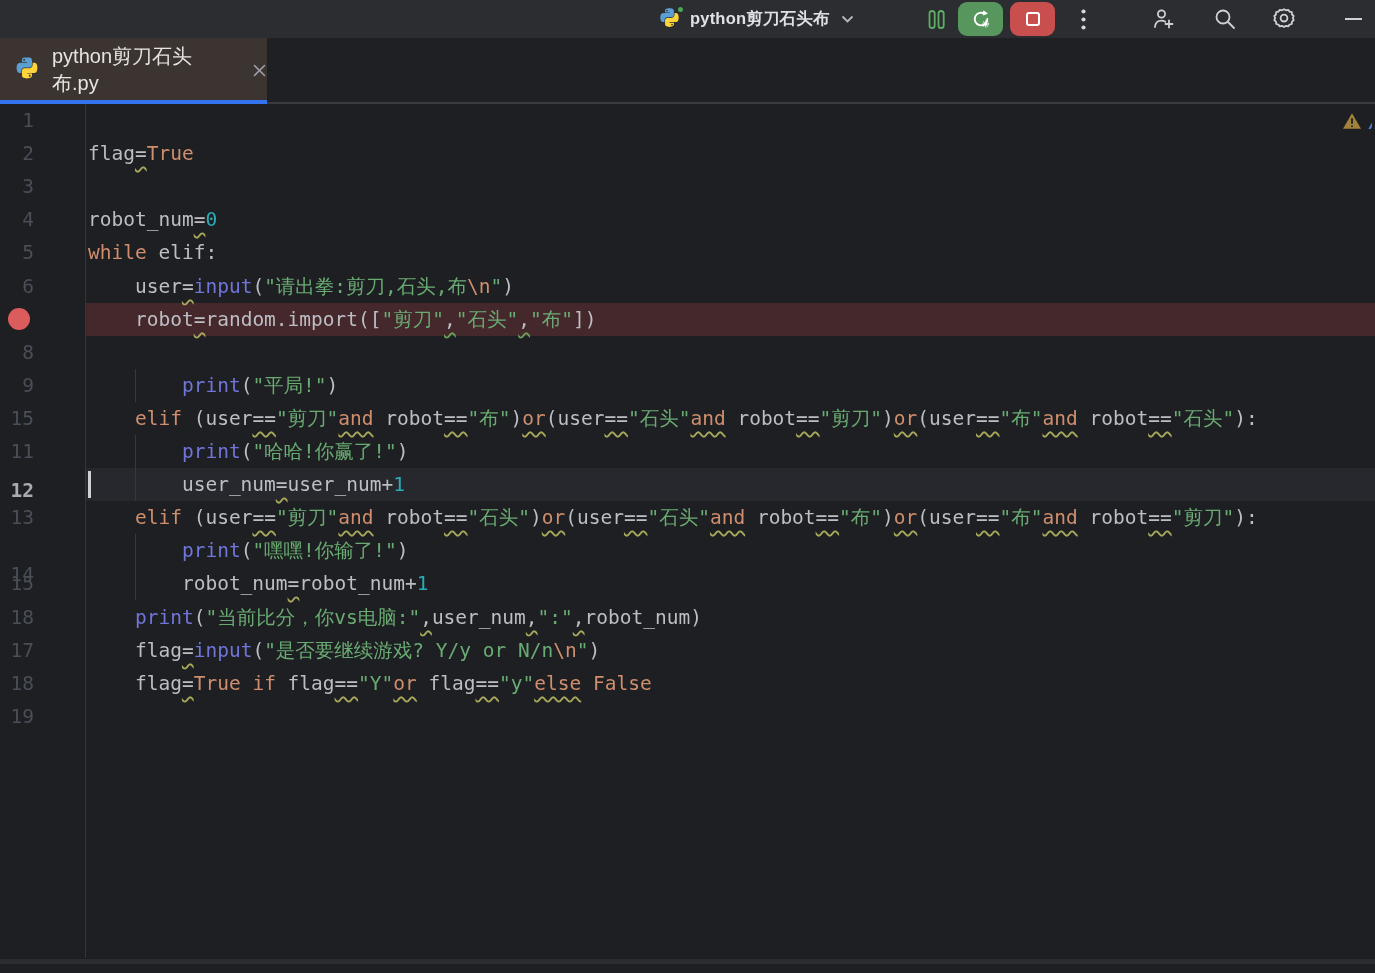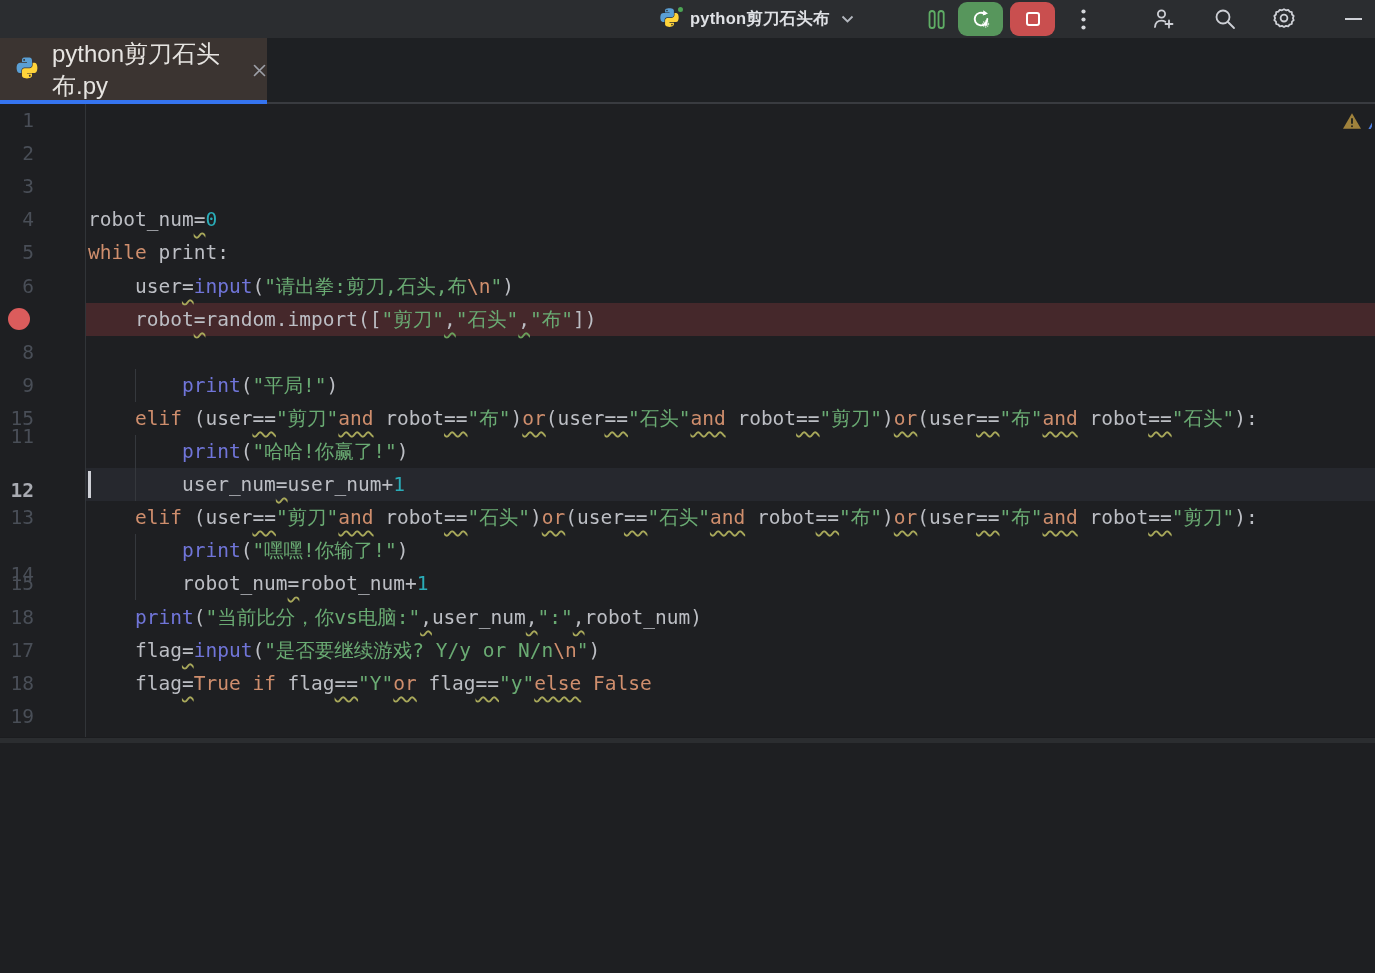--- a/index.html
+++ b/index.html
@@ -1,18 +1,18 @@
 <!DOCTYPE html>
 <html style="--titlebar-bg: #2B2D30; --editor-bg: #1E1F22; --tab-bg: #3B3431; --tab-accent: #3574F0; --kw: #CF8E6D; --str: #6AAB73; --num: #2AACB8; --blt: #7075D9; --fg: #BCBEC4; --lnum: #494E57; --bp-red: #DB5C5C; --bp-band: #45282B; --cur-band: #26282E; --sq-y: #A8A85A; --sq-g: #6A9F5B; --run-green: #57965C; --stop-red: #C94F4F;"><head>
 <meta charset="utf-8">
 <style>
   * { margin:0; padding:0; box-sizing:border-box; }
   html,body { width:1375px; height:973px; overflow:hidden; background:#1E1F22;
               font-family:"Liberation Sans", sans-serif; }
-  .app { position:relative; width:1375px; height:743px; background:var(--editor-bg,#1E1F22); }
+  .app { position:relative; width:1375px; height:964px; background:var(--editor-bg,#1E1F22); }
 
   
   .titlebar { position:absolute; top:0; left:0; width:100%; height:38px;
               background:var(--titlebar-bg,#2B2D30); }
   .run-widget { position:absolute; left:658px; top:0; height:38px; display:flex;
                 align-items:center; gap:9px; cursor:pointer; }
   .py-logo { position:relative; width:23px; height:23px; }
   .py-logo svg { width:23px; height:23px; display:block; }
   .run-dot { position:absolute; top:-3px; right:-4px; width:9px; height:9px; border-radius:50%;
              background:#4CA454; border:2px solid #2B2D30; }
@@ -26,21 +26,21 @@
   .btn-stop { background:var(--stop-red,#C94F4F); }
   .minimize-bar { width:17px; height:2px; background:#CED0D6; }
 
   
   .tabbar { position:absolute; top:38px; left:0; width:100%; height:66px;
             background:#1E2023; border-bottom:2px solid #393B40; }
   .tab { position:absolute; left:0; top:0; width:267px; height:64px;
          background:var(--tab-bg,#3B3431); display:flex; align-items:center; cursor:pointer; }
   .tab .py-logo { margin-left:14px; width:26px; height:26px; }
   .tab .py-logo svg { width:26px; height:26px; }
-  .tab-label { color:#E6E4E1; font-size:24px; margin-left:12px; }
+  .tab-label { color:#E6E4E1; font-size:20px; margin-left:12px; }
   .tab-close { margin-left:16px; display:flex; align-items:center; cursor:pointer; }
   .tab-underline { position:absolute; left:0; bottom:-2px; width:267px; height:4px;
                    background:var(--tab-accent,#3574F0); }
 
   
   .editor { position:absolute; top:104px; left:0; right:0; bottom:6px; overflow:hidden;
             font-family:"DejaVu Sans Mono","Liberation Mono",monospace; font-size:19.5px; }
   .band { position:absolute; left:85px; right:0; height:33.1px; }
   .band.bp { background:var(--bp-band,#45282B); }
   .band.cur { background:var(--cur-band,#26282E); }
@@ -191,35 +191,36 @@
         <rect x="9" y="13.2" width="2" height="2" rx="1" fill="#2A2A20"></rect>
       </svg>
       <span class="insp-cut">
         <svg width="14" height="15" viewBox="0 0 14 15">
             <path d="M2 13 8 2l4 11" fill="none" stroke="#548AF7" stroke-width="2"></path>
           </svg>
       </span>
     </div>
   <div class="gutter-num" style="top: 0px;">1</div>
       <div class="gutter-num" style="top: 33.1px;">2</div>
+      <div class="code-line" style="top: 33.1px;"><span class="tok-p">flag</span><span class="tok-p sq-y">=</span><span class="tok-k">True</span></div>
       <div class="gutter-num" style="top: 66.2px;">3</div>
       <div class="gutter-num" style="top: 99.3px;">4</div>
       <div class="code-line" style="top: 99.3px;"><span class="tok-p">robot_num</span><span class="tok-p sq-y">=</span><span class="tok-n">0</span></div>
       <div class="gutter-num" style="top: 132.4px;">5</div>
-      <div class="code-line" style="top: 132.4px;"><span class="tok-k">while</span><span class="tok-p"> print:</span></div>
+      <div class="code-line" style="top: 132.4px;"><span class="tok-k">while</span><span class="tok-p"> elif:</span></div>
       <div class="gutter-num" style="top: 165.5px;">6</div>
       <div class="code-line" style="top: 165.5px;"><span class="tok-p">    user</span><span class="tok-p sq-y">=</span><span class="tok-b">input</span><span class="tok-p">(</span><span class="tok-s">"请出拳:剪刀,石头,布</span><span class="tok-e">\n</span><span class="tok-s">"</span><span class="tok-p">)</span></div>
       <div class="bp-dot" style="top: 204.15px;"></div>
       <div class="code-line" style="top: 198.6px;"><span class="tok-p">    robot</span><span class="tok-p sq-y">=</span><span class="tok-p">random.import([</span><span class="tok-s">"剪刀"</span><span class="tok-p sq-g">,</span><span class="tok-s">"石头"</span><span class="tok-p sq-g">,</span><span class="tok-s">"布"</span><span class="tok-p">])</span></div>
       <div class="gutter-num" style="top: 231.7px;">8</div>
       <div class="gutter-num" style="top: 264.8px;">9</div>
       <div class="code-line" style="top: 264.8px;"><span class="tok-p">        </span><span class="tok-b">print</span><span class="tok-p">(</span><span class="tok-s">"平局!"</span><span class="tok-p">)</span></div>
       <div class="gutter-num" style="top: 297.9px;">15</div>
       <div class="code-line" style="top: 297.9px;"><span class="tok-p">    </span><span class="tok-k">elif</span><span class="tok-p"> (user</span><span class="tok-p sq-y">==</span><span class="tok-s">"剪刀"</span><span class="tok-k sq-y">and</span><span class="tok-p"> robot</span><span class="tok-p sq-y">==</span><span class="tok-s">"布"</span><span class="tok-p">)</span><span class="tok-k sq-y">or</span><span class="tok-p">(user</span><span class="tok-p sq-y">==</span><span class="tok-s">"石头"</span><span class="tok-k sq-y">and</span><span class="tok-p"> robot</span><span class="tok-p sq-y">==</span><span class="tok-s">"剪刀"</span><span class="tok-p">)</span><span class="tok-k sq-y">or</span><span class="tok-p">(user</span><span class="tok-p sq-y">==</span><span class="tok-s">"布"</span><span class="tok-k sq-y">and</span><span class="tok-p"> robot</span><span class="tok-p sq-y">==</span><span class="tok-s">"石头"</span><span class="tok-p">):</span></div>
-      <div class="gutter-num" style="top: 316px;">11</div>
+      <div class="gutter-num" style="top: 331px;">11</div>
       <div class="code-line" style="top: 331px;"><span class="tok-p">        </span><span class="tok-b">print</span><span class="tok-p">(</span><span class="tok-s">"哈哈!你赢了!"</span><span class="tok-p">)</span></div>
       <div class="gutter-num active" style="top: 370px; font-weight: bold;">12</div>
       <div class="code-line" style="top: 364.1px;"><span class="tok-p">        user_num</span><span class="tok-p sq-y">=</span><span class="tok-p">user_num+</span><span class="tok-n">1</span></div>
       <div class="gutter-num" style="top: 397.2px;">13</div>
       <div class="code-line" style="top: 397.2px;"><span class="tok-p">    </span><span class="tok-k">elif</span><span class="tok-p"> (user</span><span class="tok-p sq-y">==</span><span class="tok-s">"剪刀"</span><span class="tok-k sq-y">and</span><span class="tok-p"> robot</span><span class="tok-p sq-y">==</span><span class="tok-s">"石头"</span><span class="tok-p">)</span><span class="tok-k sq-y">or</span><span class="tok-p">(user</span><span class="tok-p sq-y">==</span><span class="tok-s">"石头"</span><span class="tok-k sq-y">and</span><span class="tok-p"> robot</span><span class="tok-p sq-y">==</span><span class="tok-s">"布"</span><span class="tok-p">)</span><span class="tok-k sq-y">or</span><span class="tok-p">(user</span><span class="tok-p sq-y">==</span><span class="tok-s">"布"</span><span class="tok-k sq-y">and</span><span class="tok-p"> robot</span><span class="tok-p sq-y">==</span><span class="tok-s">"剪刀"</span><span class="tok-p">):</span></div>
       <div class="gutter-num" style="top: 430.3px; margin-top: 24px;">14</div>
       <div class="code-line" style="top: 430.3px;"><span class="tok-p">        </span><span class="tok-b">print</span><span class="tok-p">(</span><span class="tok-s">"嘿嘿!你输了!"</span><span class="tok-p">)</span></div>
       <div class="gutter-num" style="top: 463.4px;">15</div>
       <div class="code-line" style="top: 463.4px;"><span class="tok-p">        robot_num</span><span class="tok-p sq-y">=</span><span class="tok-p">robot_num+</span><span class="tok-n">1</span></div>
       <div class="gutter-num" style="top: 496.5px;">18</div>

